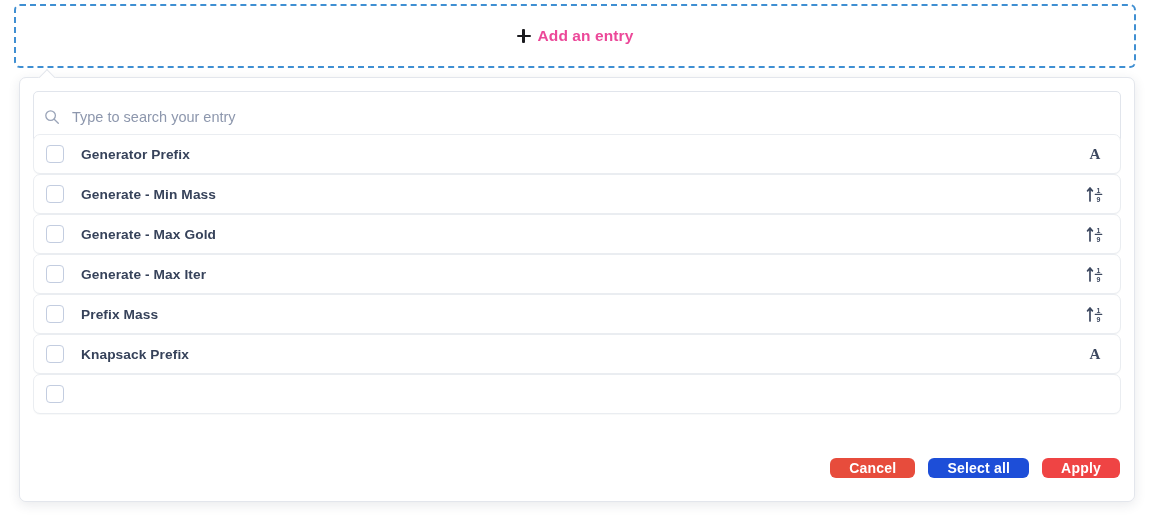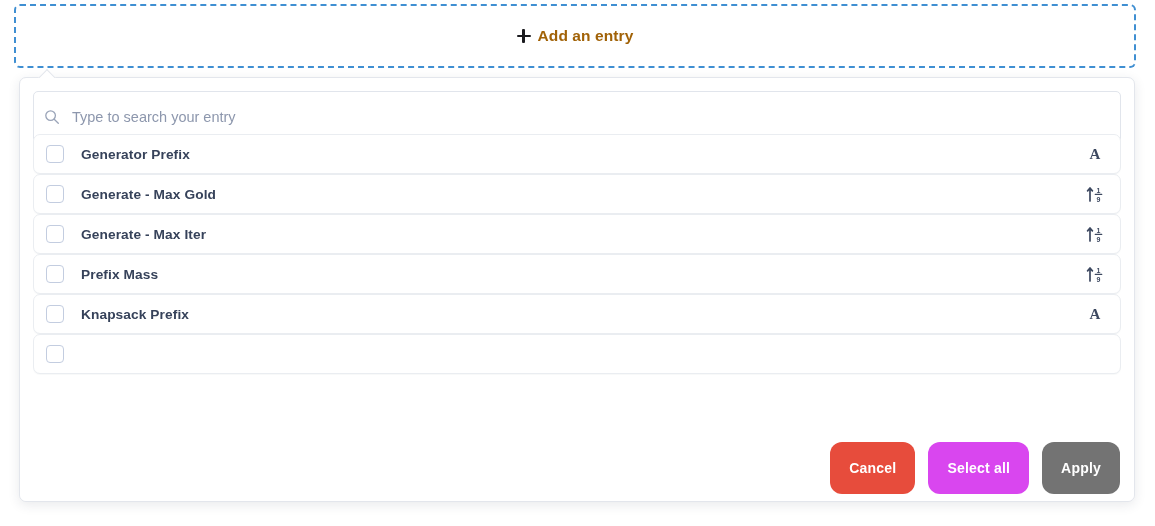--- a/index.html
+++ b/index.html
@@ -28,21 +28,21 @@
     background: #ffffff;
     display: flex;
     align-items: center;
     justify-content: center;
     cursor: pointer;
   }
   .add-entry-inner {
     display: flex;
     align-items: center;
     gap: 7px;
-    color: #a16207;
+    color: #ec4899;
     font-size: 15.5px;
     font-weight: bold;
     letter-spacing: 0.1px;
   }
   .plus-icon {
     display: inline-block;
     width: 14px;
     height: 14px;
     position: relative;
     flex: 0 0 auto;
@@ -205,34 +205,34 @@
     border-bottom-right-radius: 7px;
     display: flex;
     align-items: center;
     justify-content: flex-end;
     padding-right: 14px;
     box-sizing: border-box;
     gap: 13px;
   }
   .btn {
     border: none;
-    border-radius: 12px;
+    border-radius: 6px;
     font-family: "Liberation Sans", sans-serif;
     font-size: 14px;
     font-weight: bold;
     color: #ffffff;
-    height: 52px;
+    height: 20px;
     padding: 0 19px;
     cursor: pointer;
     letter-spacing: 0.2px;
     white-space: nowrap;
   }
   .btn-cancel { background: #e74c3c; }
-  .btn-select-all { background: #d946ef; text-align: right; }
-  .btn-apply { background: #737373; }
+  .btn-select-all { background: #1d4ed8; text-align: right; }
+  .btn-apply { background: #ef4444; }
 </style>
 </head>
 <body>
 
 <div class="add-entry-zone">
   <div class="add-entry-inner">
     <span class="plus-icon"></span>
     <span>Add an entry</span>
   </div>
 </div>
@@ -251,62 +251,74 @@
   <div class="entry-list">
 
     <div class="entry-row">
       <span class="entry-checkbox"></span>
       <span class="entry-label">Generator Prefix</span>
       <span class="entry-type-icon">
         <span class="type-text-glyph">A</span>
       </span>
     </div>
 
-
-    <div class="entry-row">
-      <span class="entry-checkbox"></span>
-      <span class="entry-label">Generate - Max Gold</span>
+    <div class="entry-row">
+      <span class="entry-checkbox"></span>
+      <span class="entry-label">Generate - Min Mass</span>
       <span class="entry-type-icon">
         <svg viewBox="0 0 20 18" width="20" height="18" fill="none">
           <path d="M5 16 V3.2 M5 3.2 L2.6 5.8 M5 3.2 L7.4 5.8" stroke="#3c4860" stroke-width="1.7" stroke-linecap="round" stroke-linejoin="round"></path>
           <text x="13.5" y="8.2" font-family="Liberation Sans, sans-serif" font-size="7" font-weight="bold" fill="#3c4860" text-anchor="middle">1</text>
           <line x1="10.2" y1="9.3" x2="16.8" y2="9.3" stroke="#3c4860" stroke-width="1.2" stroke-linecap="round"></line>
           <text x="13.5" y="17" font-family="Liberation Sans, sans-serif" font-size="7" font-weight="bold" fill="#3c4860" text-anchor="middle">9</text>
         </svg>
       </span>
     </div>
 
     <div class="entry-row">
       <span class="entry-checkbox"></span>
-      <span class="entry-label">Generate - Max Iter</span>
+      <span class="entry-label">Generate - Max Gold</span>
       <span class="entry-type-icon">
         <svg viewBox="0 0 20 18" width="20" height="18" fill="none">
           <path d="M5 16 V3.2 M5 3.2 L2.6 5.8 M5 3.2 L7.4 5.8" stroke="#3c4860" stroke-width="1.7" stroke-linecap="round" stroke-linejoin="round"></path>
           <text x="13.5" y="8.2" font-family="Liberation Sans, sans-serif" font-size="7" font-weight="bold" fill="#3c4860" text-anchor="middle">1</text>
           <line x1="10.2" y1="9.3" x2="16.8" y2="9.3" stroke="#3c4860" stroke-width="1.2" stroke-linecap="round"></line>
           <text x="13.5" y="17" font-family="Liberation Sans, sans-serif" font-size="7" font-weight="bold" fill="#3c4860" text-anchor="middle">9</text>
         </svg>
       </span>
     </div>
 
     <div class="entry-row">
       <span class="entry-checkbox"></span>
-      <span class="entry-label">Prefix Mass</span>
+      <span class="entry-label">Generate - Max Iter</span>
       <span class="entry-type-icon">
         <svg viewBox="0 0 20 18" width="20" height="18" fill="none">
           <path d="M5 16 V3.2 M5 3.2 L2.6 5.8 M5 3.2 L7.4 5.8" stroke="#3c4860" stroke-width="1.7" stroke-linecap="round" stroke-linejoin="round"></path>
           <text x="13.5" y="8.2" font-family="Liberation Sans, sans-serif" font-size="7" font-weight="bold" fill="#3c4860" text-anchor="middle">1</text>
           <line x1="10.2" y1="9.3" x2="16.8" y2="9.3" stroke="#3c4860" stroke-width="1.2" stroke-linecap="round"></line>
           <text x="13.5" y="17" font-family="Liberation Sans, sans-serif" font-size="7" font-weight="bold" fill="#3c4860" text-anchor="middle">9</text>
         </svg>
       </span>
     </div>
 
     <div class="entry-row">
       <span class="entry-checkbox"></span>
+      <span class="entry-label">Prefix Mass</span>
+      <span class="entry-type-icon">
+        <svg viewBox="0 0 20 18" width="20" height="18" fill="none">
+          <path d="M5 16 V3.2 M5 3.2 L2.6 5.8 M5 3.2 L7.4 5.8" stroke="#3c4860" stroke-width="1.7" stroke-linecap="round" stroke-linejoin="round"></path>
+          <text x="13.5" y="8.2" font-family="Liberation Sans, sans-serif" font-size="7" font-weight="bold" fill="#3c4860" text-anchor="middle">1</text>
+          <line x1="10.2" y1="9.3" x2="16.8" y2="9.3" stroke="#3c4860" stroke-width="1.2" stroke-linecap="round"></line>
+          <text x="13.5" y="17" font-family="Liberation Sans, sans-serif" font-size="7" font-weight="bold" fill="#3c4860" text-anchor="middle">9</text>
+        </svg>
+      </span>
+    </div>
+
+    <div class="entry-row">
+      <span class="entry-checkbox"></span>
       <span class="entry-label">Knapsack Prefix</span>
       <span class="entry-type-icon">
         <span class="type-text-glyph">A</span>
       </span>
     </div>
 
     <div class="entry-row">
       <span class="entry-checkbox"></span>
       <span class="entry-label"></span>
       <span class="entry-type-icon"></span>

